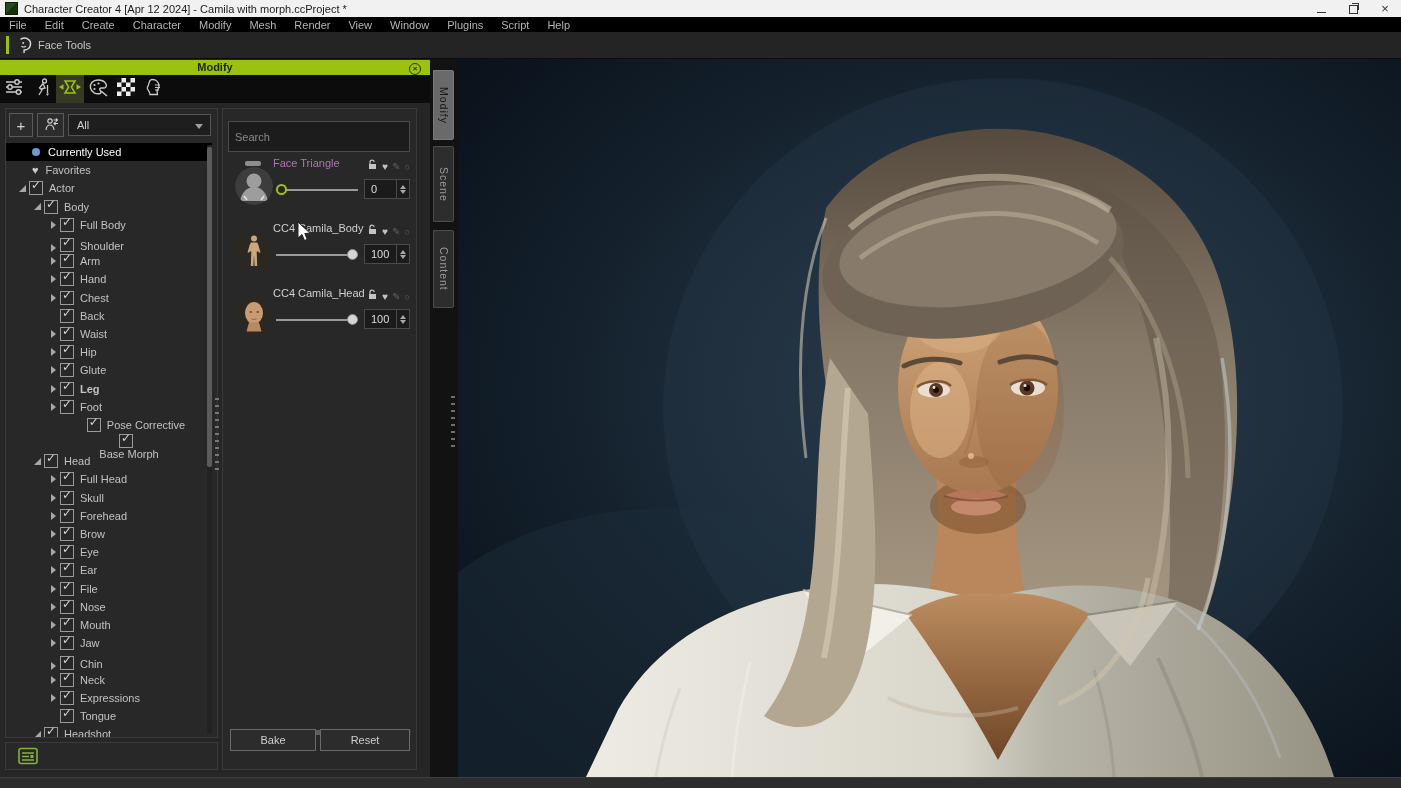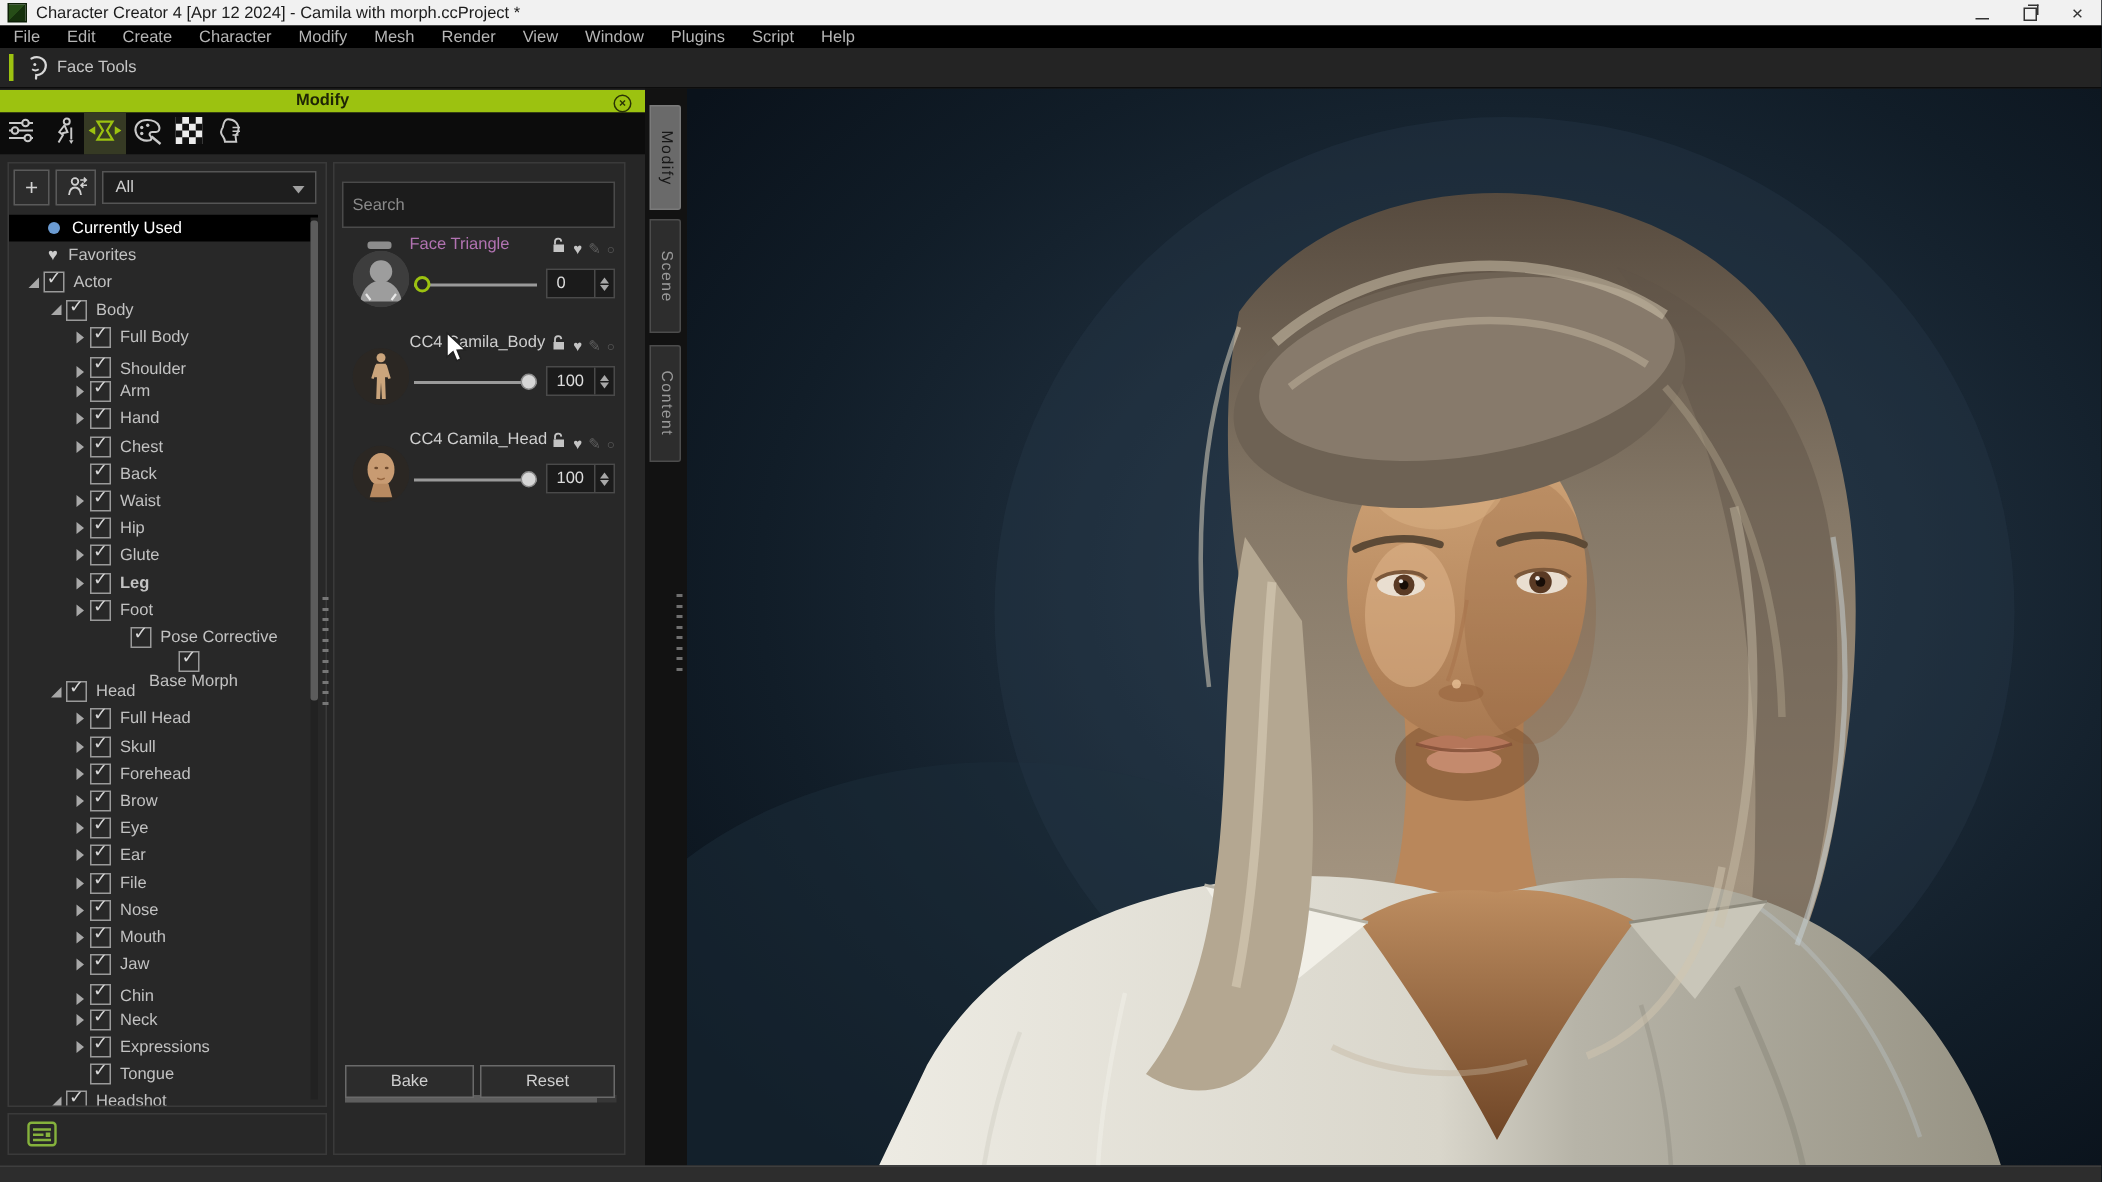--- a/index.html
+++ b/index.html
@@ -72,21 +72,21 @@
   .sdot.zero{border:2px solid var(--accent-green);background:#262626}
   .sdot.full{background:#d6d6d6;border:1px solid #8a8a8a}
   .svalbox{position:absolute;left:141px;top:28px;width:46px;height:20px;background:#1b1b1b;border:1px solid #4a4a4a;box-sizing:border-box;display:flex}
   .sval{flex:1;color:#dcdcdc;font-size:11px;line-height:18px;padding-left:6px}
   .spin{width:12px;border-left:1px solid #4a4a4a;display:flex;flex-direction:column;align-items:center;justify-content:center;gap:1px}
   .spin i{width:0;height:0;border-left:3px solid transparent;border-right:3px solid transparent}
   .spin .up{border-bottom:4px solid #a8a8a8}
   .spin .dn{border-top:4px solid #a8a8a8}
   .hscroll{position:absolute;left:7px;top:621px;width:181px;height:5px;background:#373737}
   .hthumb{position:absolute;left:0;top:0;height:5px;width:168px;background:#5e5e5e}
-  .pbtn{position:absolute;top:601px;height:22px;background:#2c2c2c;border:1px solid #6a6a6a;box-sizing:border-box;color:#cfcfcf;font-size:11px;text-align:center;line-height:20px}
+  .pbtn{position:absolute;top:620px;height:22px;background:#2c2c2c;border:1px solid #6a6a6a;box-sizing:border-box;color:#cfcfcf;font-size:11px;text-align:center;line-height:20px}
   .pbtn.bake{left:7px;width:86px}
   .pbtn.reset{left:97px;width:90px}
   .footer-bar{position:absolute;left:5px;top:639px;width:213px;height:28px;background:#282828;border:1px solid #3a3a3a;box-sizing:border-box}
   .footer-ic{position:absolute;left:12px;top:3px;width:20px;height:20px}
   
   .tabstrip{position:absolute;left:430px;top:0;width:28px;height:719px;background:#121212}
   .vtab{position:absolute;left:3px;width:21px;writing-mode:vertical-rl;text-align:center;font-size:10.5px;color:#9a9a9a;background:#2d2d2d;border:1px solid #4c4c4c;box-sizing:border-box;letter-spacing:1px;border-radius:0 2px 2px 0}
   .vtab.active{background:#6a6a6a;color:#171717;border-color:#7a7a7a}
   .vp-dots{position:absolute;left:21px;top:338px;width:4px;height:52px;background:repeating-linear-gradient(#6f6f6f 0 2px,transparent 2px 7px)}
   

